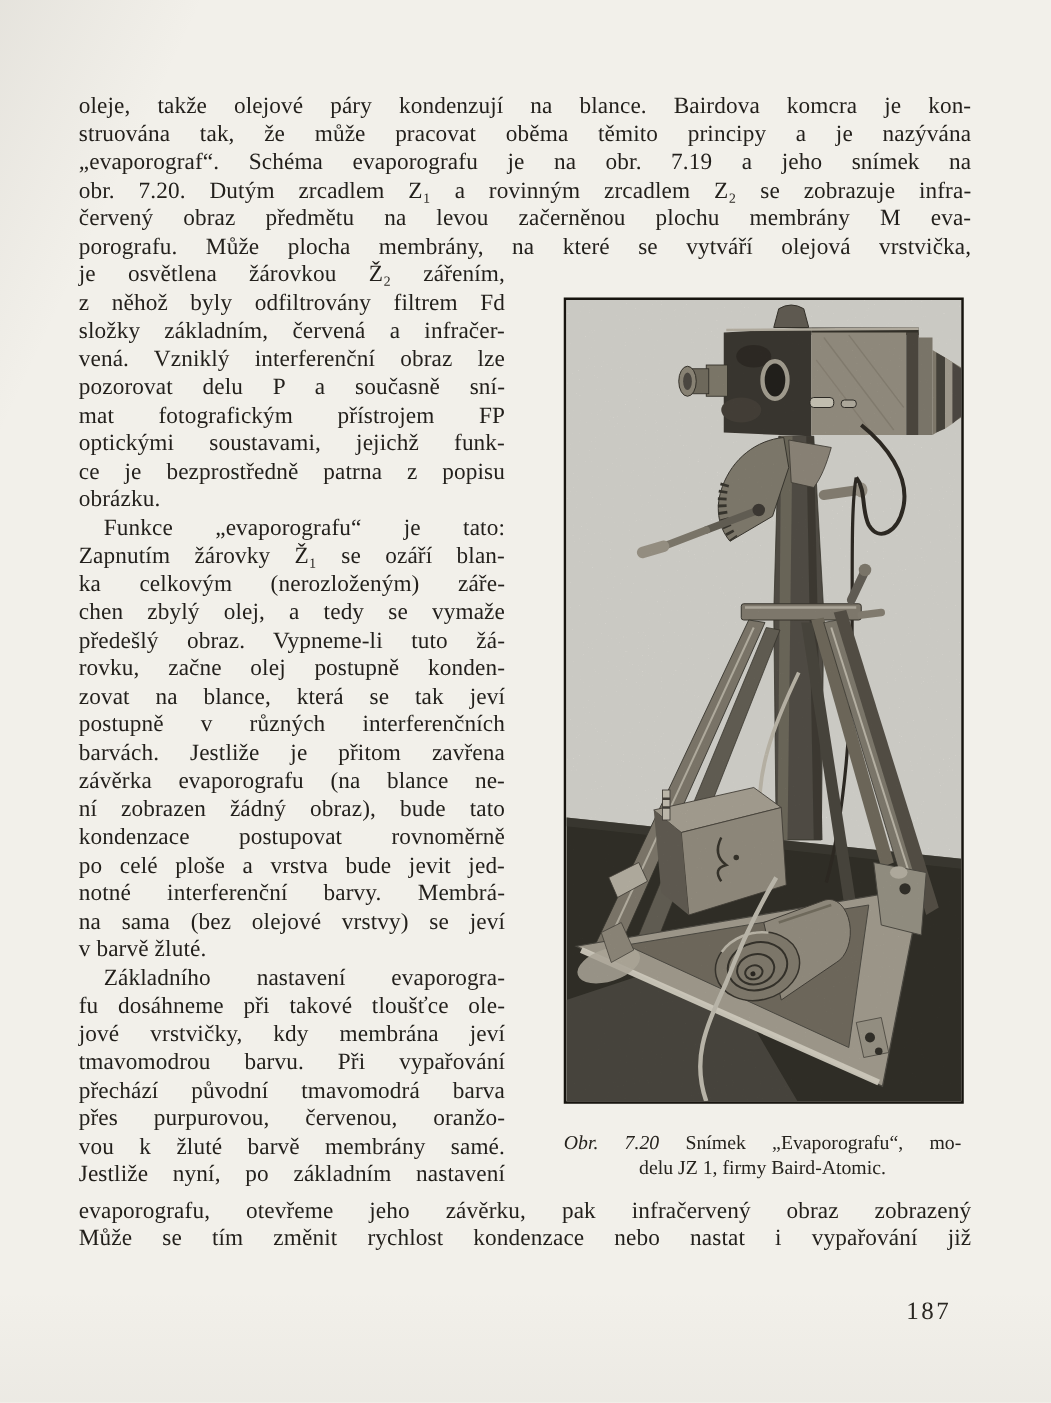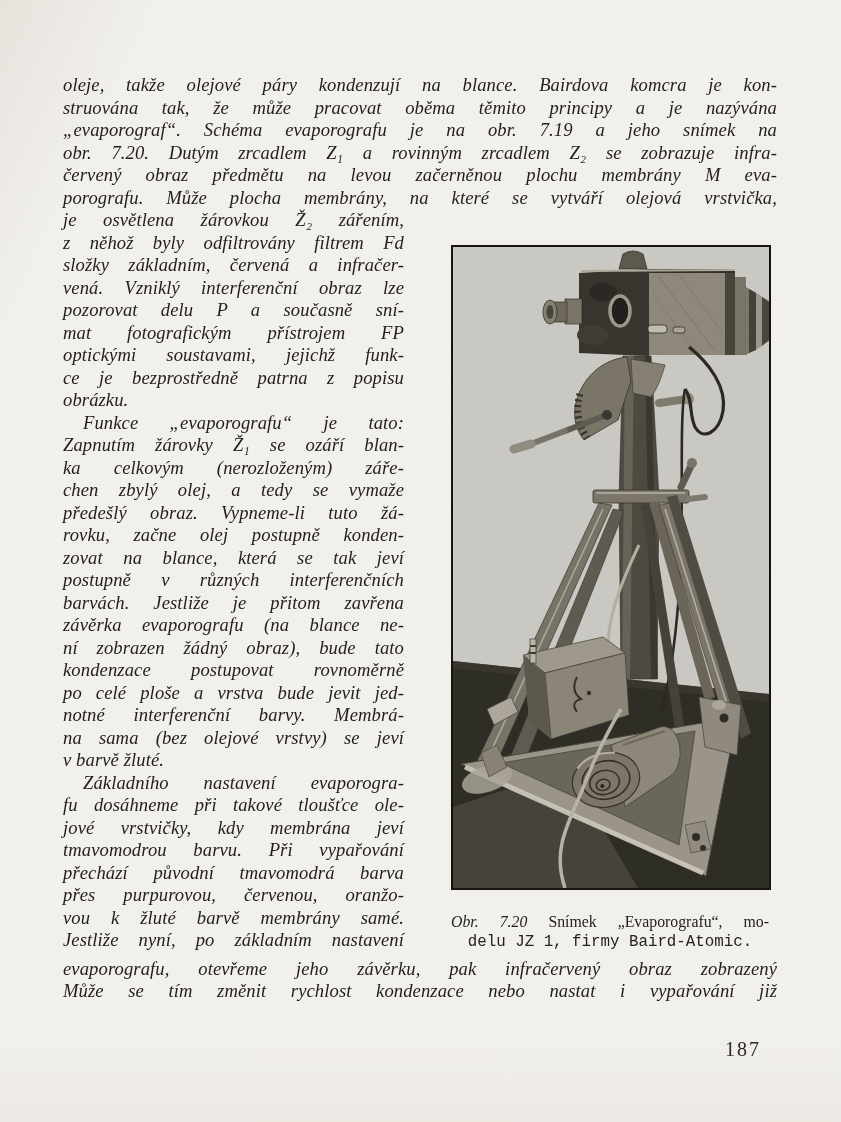--- a/index.html
+++ b/index.html
@@ -14,45 +14,45 @@
   .page-surface {
     position: absolute; inset: 0;
     background:
       linear-gradient(115deg, rgba(120,115,105,0.10) 0%, rgba(120,115,105,0) 12%),
       linear-gradient(0deg, rgba(120,115,105,0.05) 0%, rgba(120,115,105,0) 8%),
       #f2f0ea;
   }
   .content {
     position: absolute; left: 63px; top: 74px; width: 714px;
   }
-  .para { font-size: 18.6px; line-height: 22.5px; letter-spacing: 0.1px; font-style: italic; }
+  .para { font-size: 18.6px; line-height: 22.5px; letter-spacing: 0.1px; }
   .tl { text-align: justify; text-align-last: justify; -moz-text-align-last: justify; white-space: normal; }
   .tl.end { text-align-last: left; -moz-text-align-last: left; }
   .tl.ind { text-indent: 20px; }
-  .columns { display: flex; align-items: flex-end; }
+  .columns { display: flex; align-items: center; }
   .leftcol { width: 341px; flex: 0 0 341px; }
   .figcol { margin-left: 14px; width: 320px; flex: 0 0 320px; }
   .photo {
     width: 316px; height: 641px;
     border: 2px solid #17140f;
     overflow: hidden;
     background: #e9e7e0;
     position: relative;
   }
   .photo svg { display: block; }
   figure { margin: 0; padding-left: 33px; }
   figcaption {
     margin-top: 22px;
     font-size: 15.8px; line-height: 20px;
     width: 318px;
     color: #26231e;
   }
   .capline1 { text-align: justify; text-align-last: justify; -moz-text-align-last: justify; }
   .cap-italic { font-style: italic; }
-  .capline2 { text-align: center; font-family: Liberation Mono, monospace; }
+  .capline2 { text-align: center; }
   .bottom { margin-top: 6px; }
   .pagenum {
     position: absolute; top: 1038px; right: 80px;
     font-size: 20px; letter-spacing: 2px; color: #2b2823;
   }
 </style>
 </head>
 <body>
 
 <div class="page-surface"></div>

